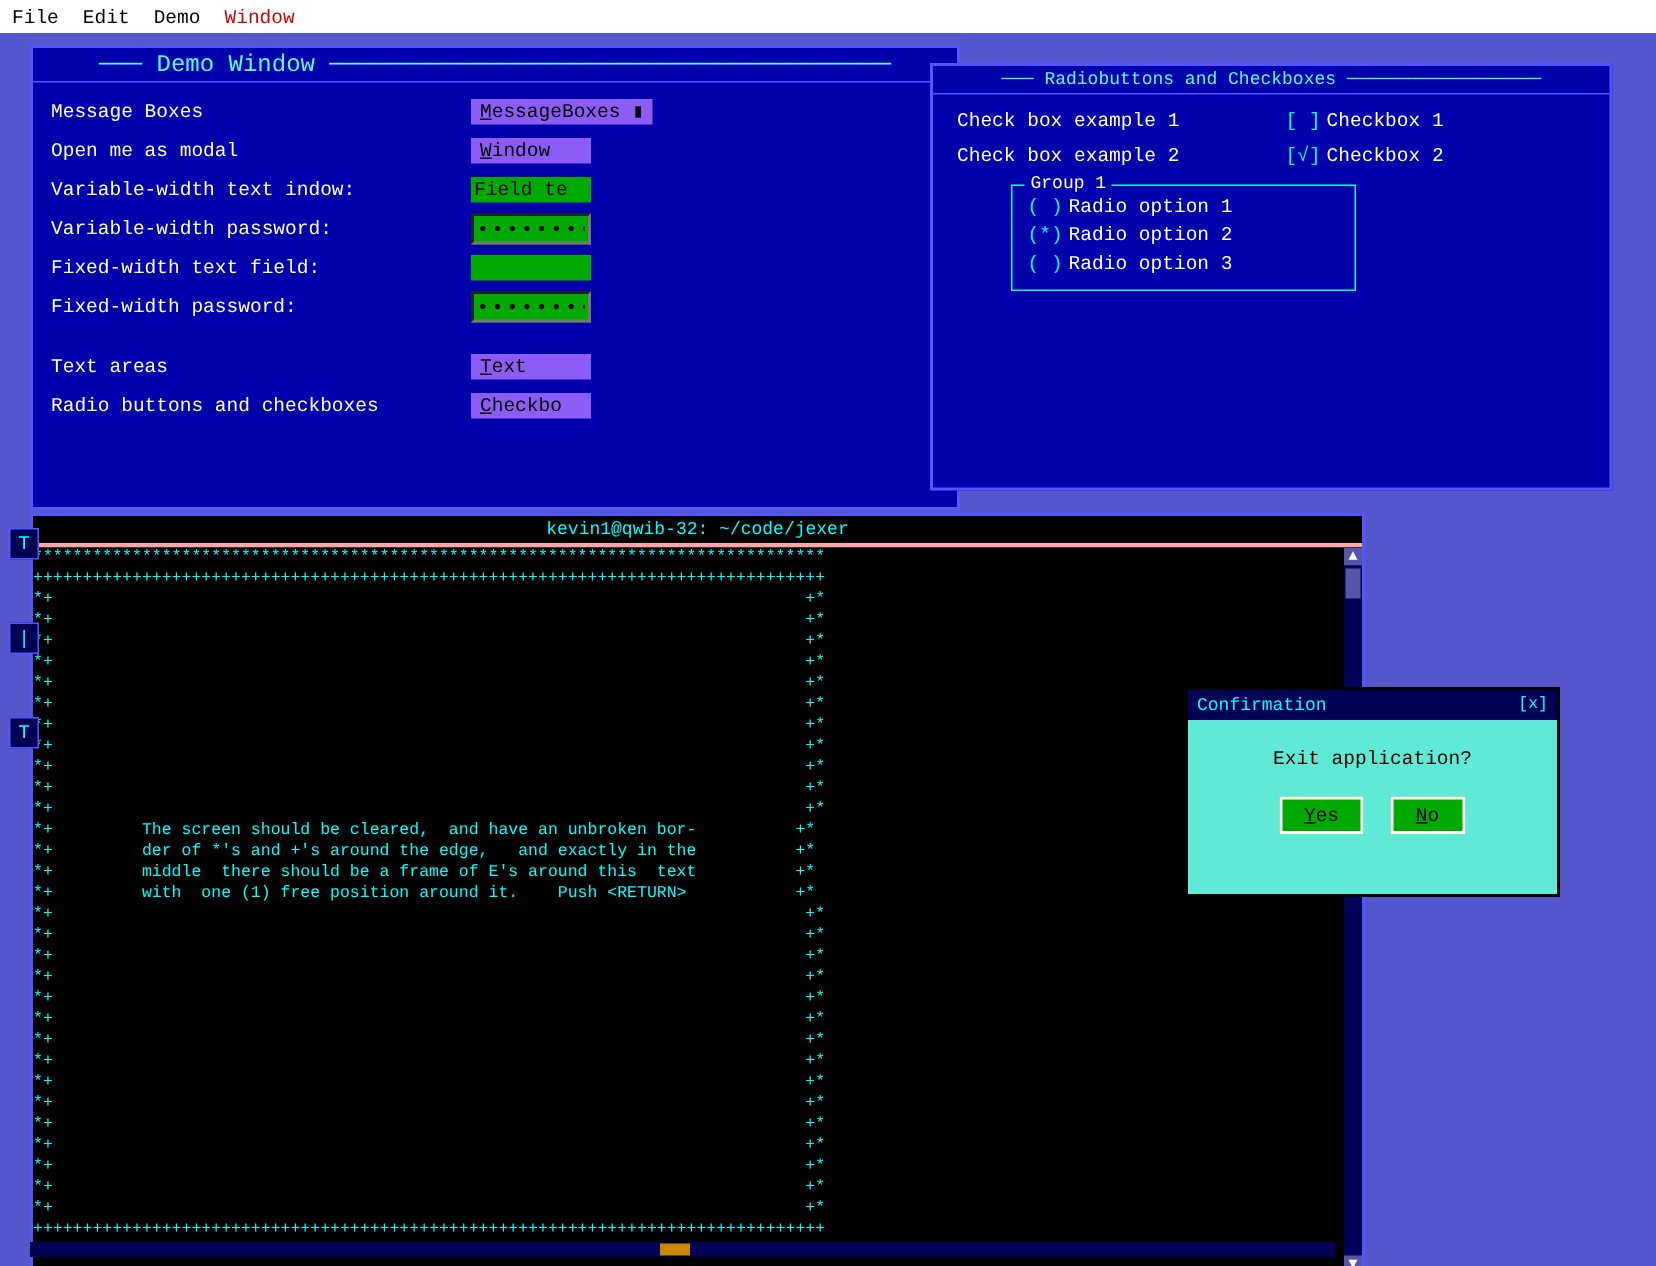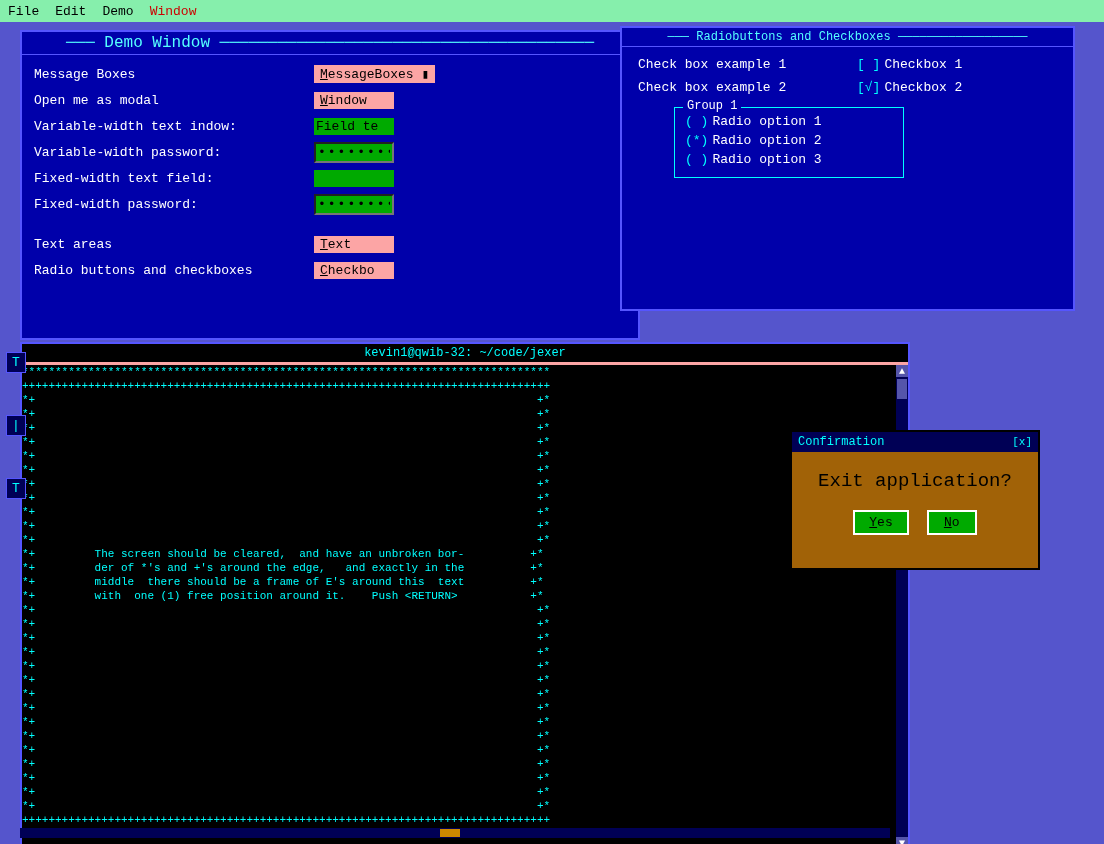--- a/index.html
+++ b/index.html
@@ -8,21 +8,21 @@
       height: 844px;
       background: #5555aa;
       font-family: 'Courier New', Courier, monospace;
       font-size: 13px;
       overflow: hidden;
       color: #ffffff;
     }
 
     
     .menubar {
-      background: #86efac;
+      background: #ffffff;
       color: #000000;
       height: 22px;
       display: flex;
       align-items: center;
       padding: 0 8px;
       gap: 16px;
       font-size: 13px;
     }
     .menubar span { cursor: pointer; }
     .menubar span.active { color: #cc0000; }
@@ -62,21 +62,21 @@
       display: flex;
       align-items: center;
       margin-bottom: 4px;
       min-height: 22px;
     }
     .demo-label {
       width: 280px;
       color: #ffffff;
     }
     .demo-btn {
-      background: #fca5a5;
+      background: #8b5cf6;
       color: #000000;
       padding: 1px 6px;
       font-family: 'Courier New', monospace;
       font-size: 13px;
       cursor: pointer;
       border: none;
       min-width: 80px;
       text-align: left;
     }
     .demo-btn .underline { text-decoration: underline; }
@@ -96,21 +96,21 @@
       font-size: 13px;
       width: 80px;
       padding: 1px 2px;
       letter-spacing: 2px;
     }
     .demo-spacer { height: 14px; }
 
     
     .radio-panel {
       position: absolute;
-      top: 4px;
+      top: 20px;
       left: 620px;
       width: 455px;
       height: 285px;
       background: #0000aa;
       border: 2px solid #5555ff;
     }
     .radio-panel-title {
       text-align: center;
       color: #55ffff;
       font-size: 12px;
@@ -236,25 +236,25 @@
     .scrollbar-thumb {
       width: 10px;
       height: 20px;
       background: #5555aa;
       margin: 2px auto;
     }
 
     
     .confirm-dialog {
       position: absolute;
-      top: 408px;
+      top: 436px;
       left: 790px;
       width: 250px;
       height: 140px;
-      background: #a16207;
+      background: #5eead4;
       border: 2px solid #000000;
     }
     .confirm-title {
       background: #000055;
       color: #00ffff;
       text-align: center;
       font-size: 12px;
       padding: 3px 0;
       display: flex;
       align-items: center;
@@ -263,21 +263,21 @@
     }
     .confirm-close {
       color: #00ffff;
       cursor: pointer;
       font-size: 11px;
     }
     .confirm-body {
       padding: 18px 25px 10px;
       text-align: center;
       color: #000000;
-      font-size: 19px;
+      font-size: 13px;
     }
     .confirm-buttons {
       display: flex;
       justify-content: center;
       gap: 18px;
       padding: 8px;
     }
     .confirm-btn {
       background: #00aa00;
       color: #000000;

